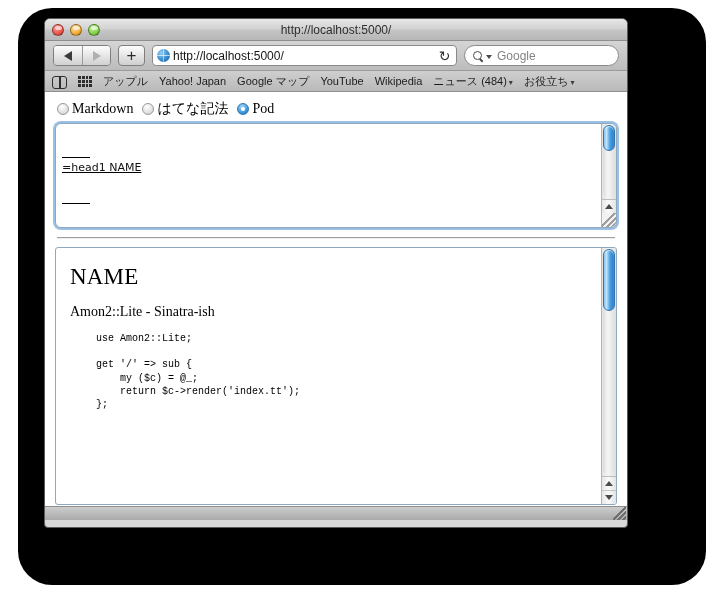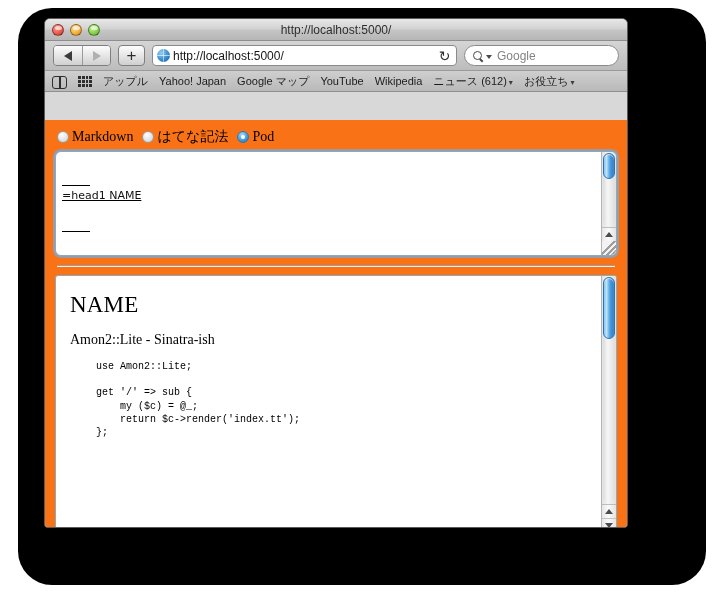--- a/index.html
+++ b/index.html
@@ -257,25 +257,24 @@
   .bm-item .caret {
     display: inline-block;
     margin-left: 2px;
     font-size: 8px;
     color: #3c3c3c;
   }
 
   
   .page {
     position: relative;
-    background: #f97316;
+    background: #ffffff;
     height: 414px;
     padding: 8px 10px 0 10px;
     overflow: hidden;
-    margin-top: 28px;
   }
 
   .radio-row {
     display: flex;
     align-items: center;
     gap: 9px;
     margin: 0 0 5px 2px;
     font-family: "Liberation Serif", serif;
     font-size: 14px;
     color: #000;
@@ -504,21 +503,21 @@
         <i></i>
         <i></i>
         <i></i>
         <i></i>
     </span>
     <span class="bm-item"><span>アップル</span></span>
     <span class="bm-item"><span>Yahoo! Japan</span></span>
     <span class="bm-item"><span>Google マップ</span></span>
     <span class="bm-item"><span>YouTube</span></span>
     <span class="bm-item"><span>Wikipedia</span></span>
-    <span class="bm-item"><span>ニュース (612)</span><span class="caret">▾</span></span>
+    <span class="bm-item"><span>ニュース (484)</span><span class="caret">▾</span></span>
     <span class="bm-item"><span>お役立ち</span><span class="caret">▾</span></span>
   </div>
 
   <div class="page">
 
     <div class="radio-row">
       <label class="radio-opt">
         <span class="radio"></span>
         <span class="radio-label">Markdown</span>
       </label>

